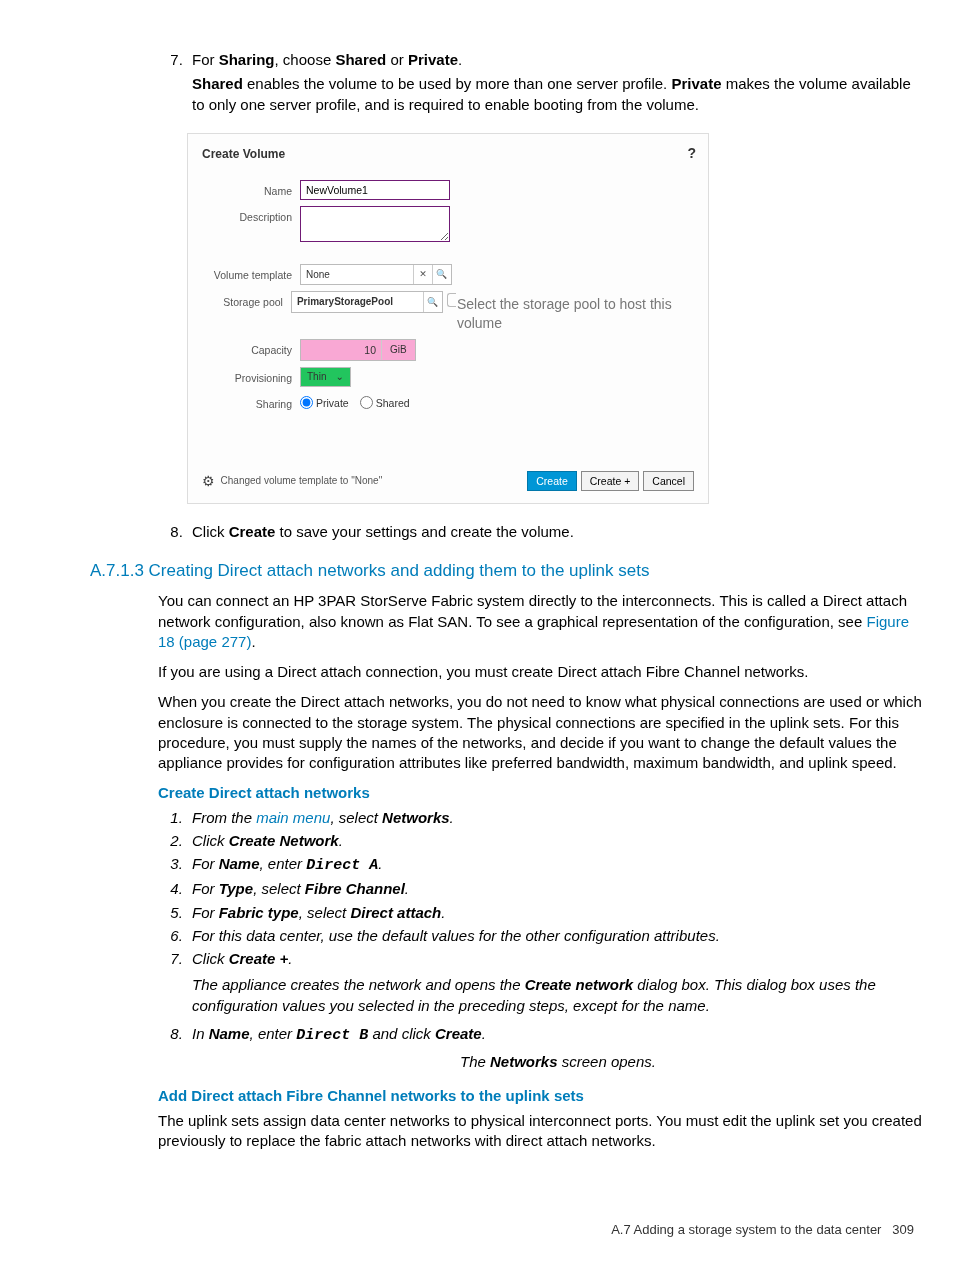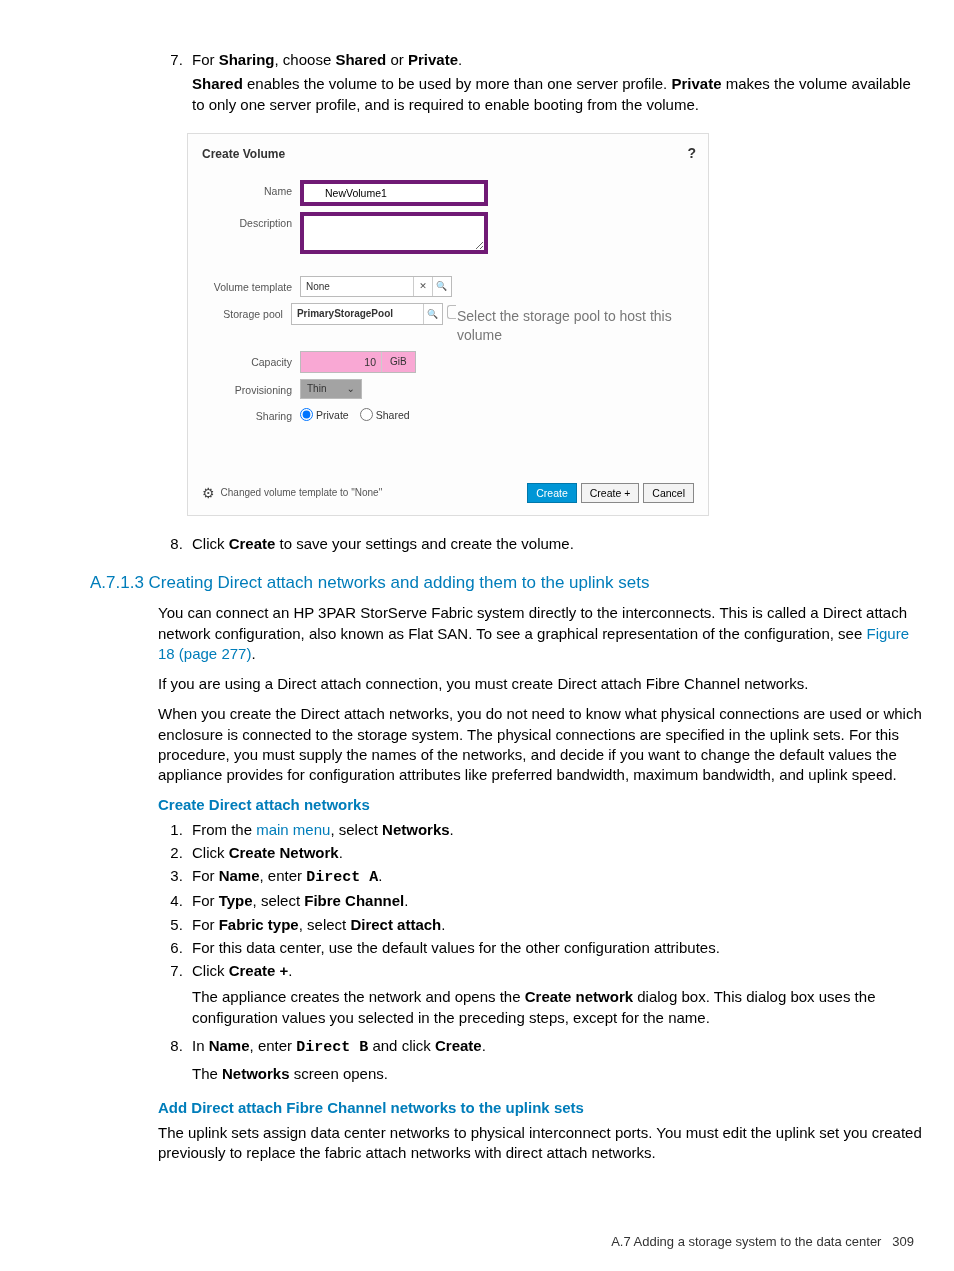--- a/index.html
+++ b/index.html
@@ -61,22 +61,22 @@
   .flabel {
     width: 90px;
     text-align: right;
     padding-right: 8px;
     padding-top: 4px;
     color: #555;
     font-size: 10.5px;
   }
   .fcontrol { flex: 0 0 auto; }
   .finput {
-    border: 4px solid #701a75;
-    padding: 3px 21px;
+    border: 1px solid #701a75;
+    padding: 3px 5px;
     font-size: 10.5px;
     background: #fff;
   }
   .w150 { width: 138px; }
   .wdesc { width: 138px; height: 28px; }
   .dropdown {
     display: flex;
     border: 1px solid #bbb;
     background: #fff;
     font-size: 10.5px;
@@ -105,26 +105,26 @@
     padding: 3px 5px;
     font-size:10.5px;
   }
   .capbox .capunit {
     border-left: 1px solid #ccc;
     padding: 3px 8px;
     font-size:10px;
   }
   .provbox {
     border:1px solid #bbb;
-    background:#a3a3a3;
+    background:#22c55e;
     padding: 2px 6px;
     font-size:10px;
     display:inline-flex;
     align-items:center;
-    gap:20px;
+    gap:9px;
   }
   .radio {
     display:inline-flex;
     align-items:center;
     gap:3px;
     font-size:10.5px;
     margin-right:8px;
   }
   .radio input { margin:0; }
   .hint {
@@ -179,20 +179,21 @@
   .link { color:#007dba; }
   .sub-head {
     color:#007dba;
     font-weight:bold;
     font-size:15px;
     margin: 2px 0 4px 68px;
   }
   .ol-inner {
     margin: 0 0 14px 68px;
     padding-left: 29px;
+    font-style: italic;
   }
   .ol-inner > li { padding-left:5px; margin-bottom:3px; }
   .mono { font-family: "Courier New", monospace; font-weight:bold; }
   .footer {
     margin-top: 70px;
     font-size: 13px;
     color:#333;
     text-align:right;
     padding-right: 10px;
   }
@@ -311,21 +312,21 @@
   <li><span>For </span><b>Name</b><span>, enter </span><span class="mono">Direct A</span><span>.</span></li>
   <li><span>For </span><b>Type</b><span>, select </span><b>Fibre Channel</b><span>.</span></li>
   <li><span>For </span><b>Fabric type</b><span>, select </span><b>Direct attach</b><span>.</span></li>
   <li>For this data center, use the default values for the other configuration attributes.</li>
   <li>
     <span>Click </span><b>Create +</b><span>.</span>
     <div style="margin-top:6px;"><span>The appliance creates the network and opens the </span><b>Create network</b><span> dialog box. This dialog box uses the configuration values you selected in the preceding steps, except for the name.</span></div>
   </li>
   <li style="margin-top:8px;">
     <span>In </span><b>Name</b><span>, enter </span><span class="mono">Direct B</span><span> and click </span><b>Create</b><span>.</span>
-    <div style="margin-top:6px;"><span>The </span><b>Networks</b><span> screen opens.</span></div>
+    <div style="margin-top:6px;text-align:center;"><span>The </span><b>Networks</b><span> screen opens.</span></div>
   </li>
 </ol>
 
 <div class="sub-head">Add Direct attach Fibre Channel networks to the uplink sets</div>
 <p class="para">The uplink sets assign data center networks to physical interconnect ports. You must edit the uplink set you created previously to replace the fabric attach networks with direct attach networks.</p>
 
 <div class="footer">
   <span>A.7 Adding a storage system to the data center</span>&nbsp;&nbsp;&nbsp;<span>309</span>
 </div>
 

